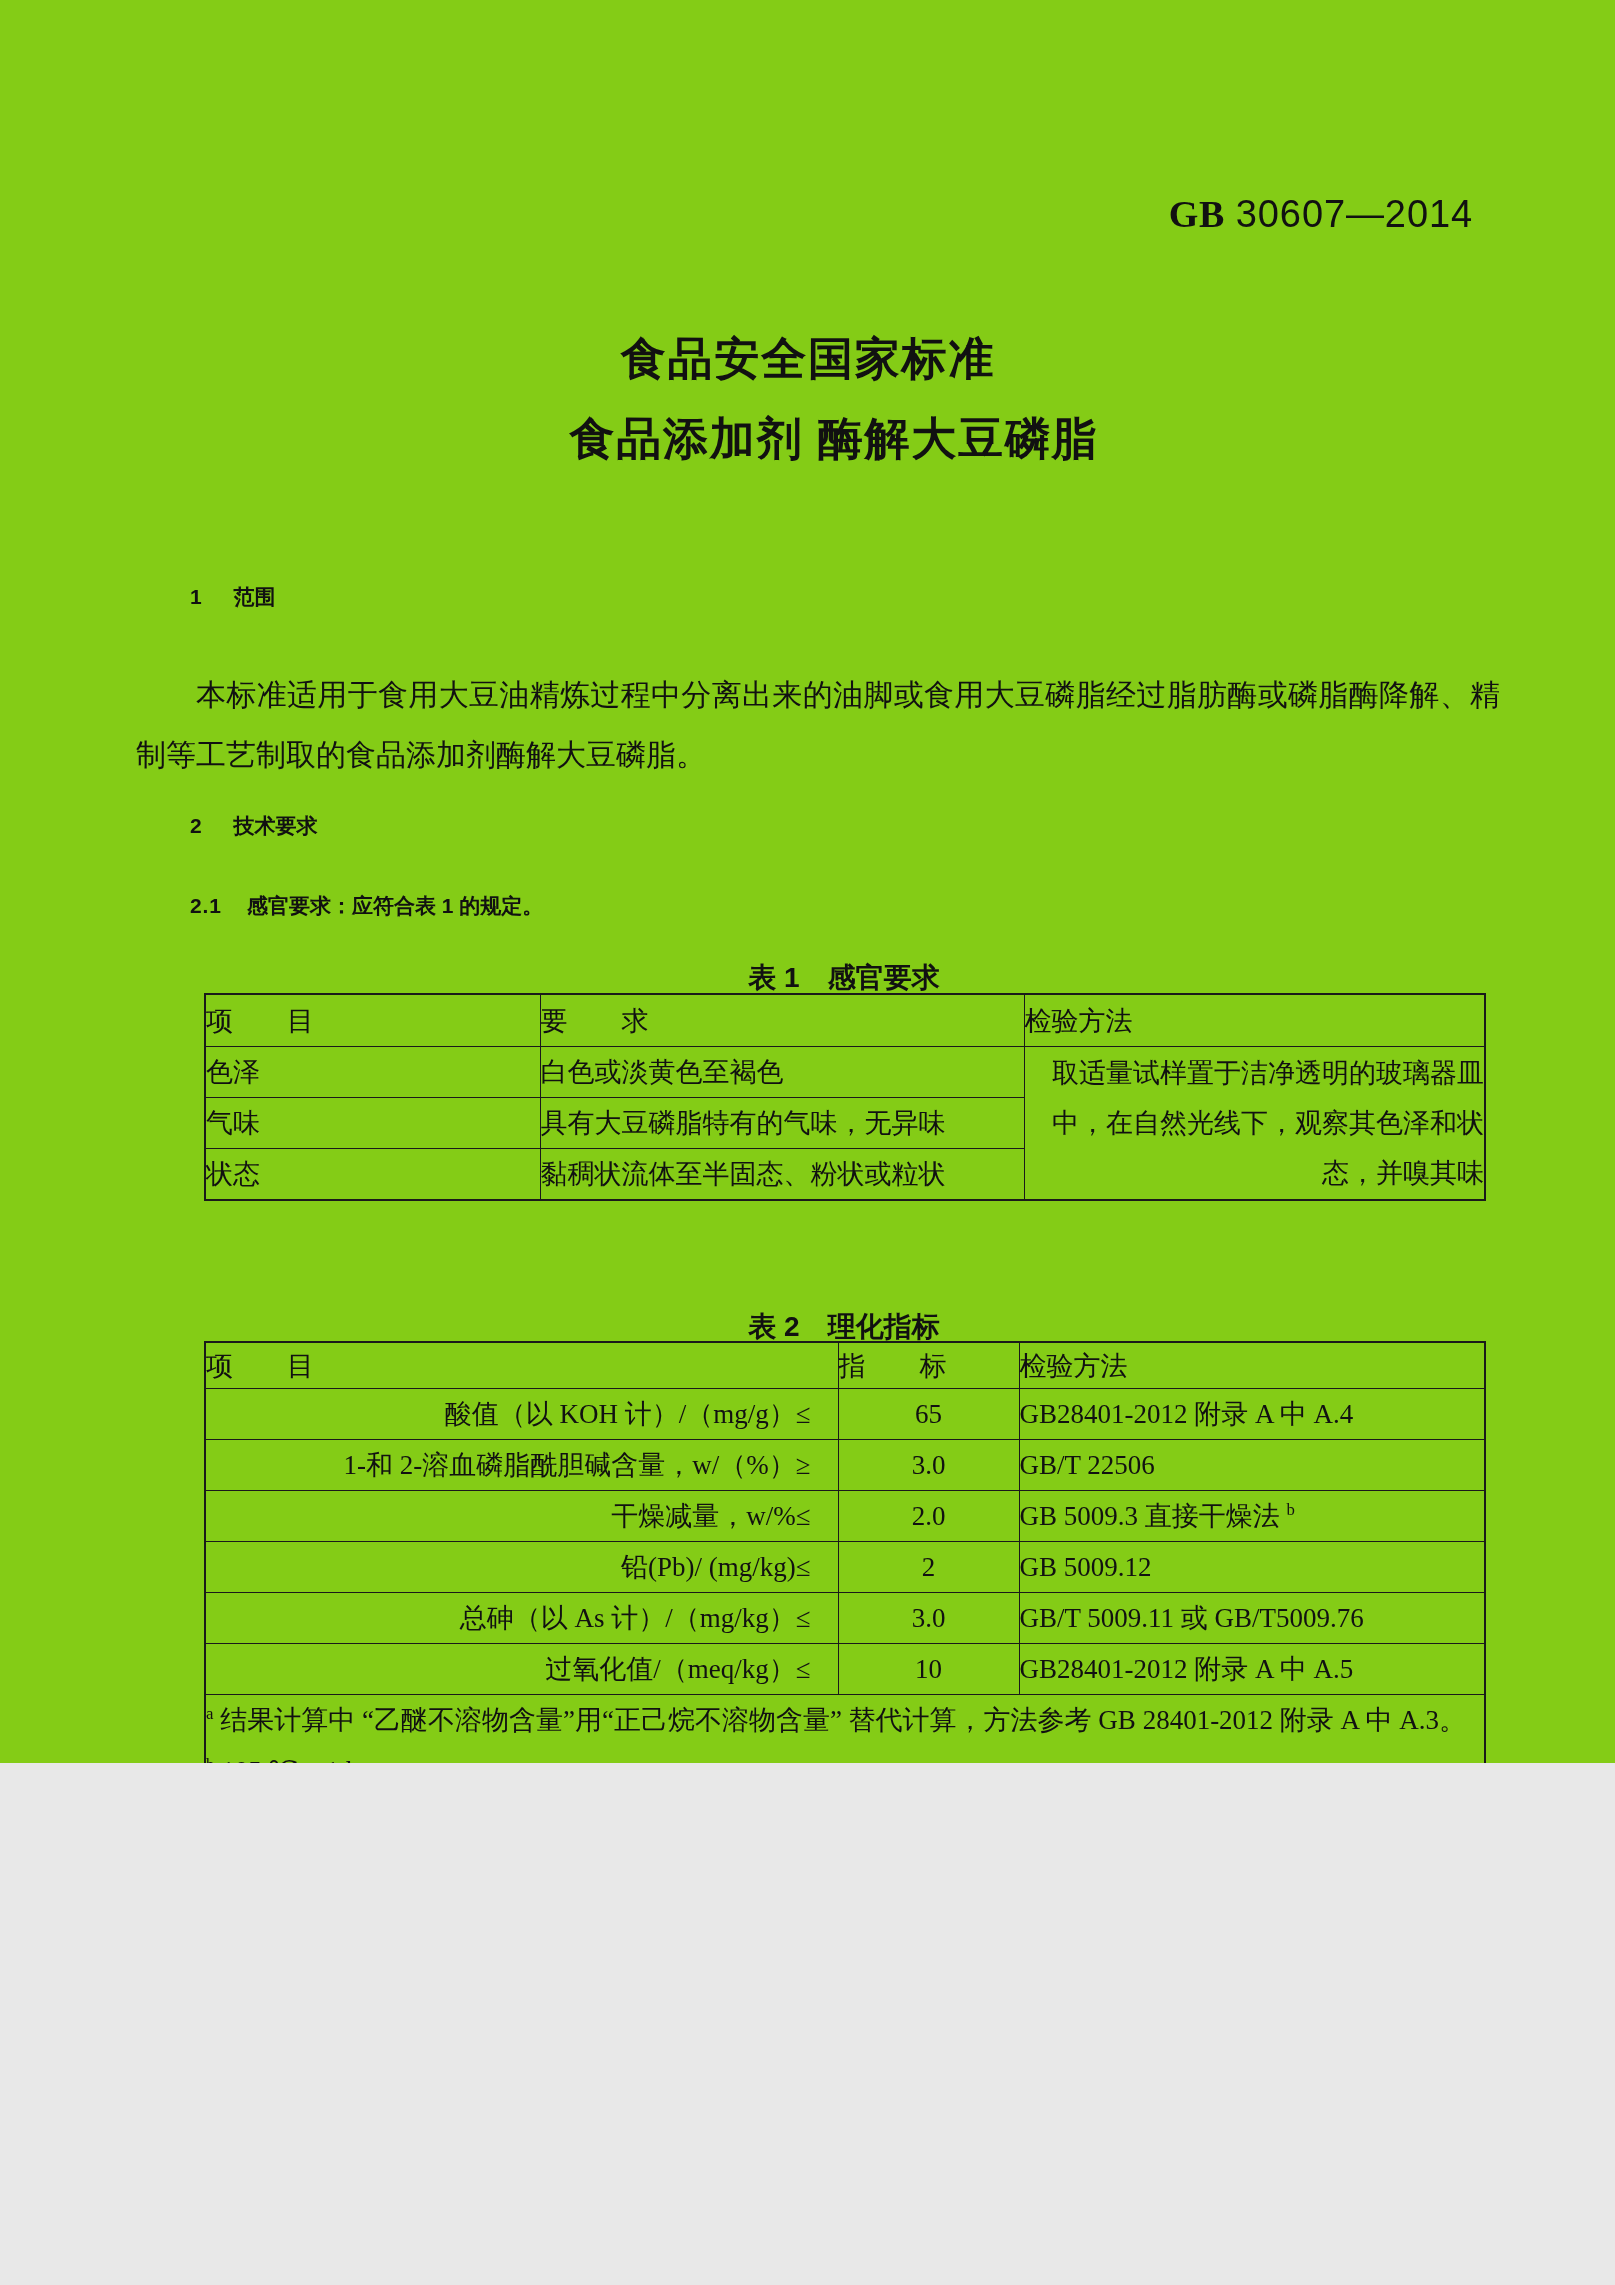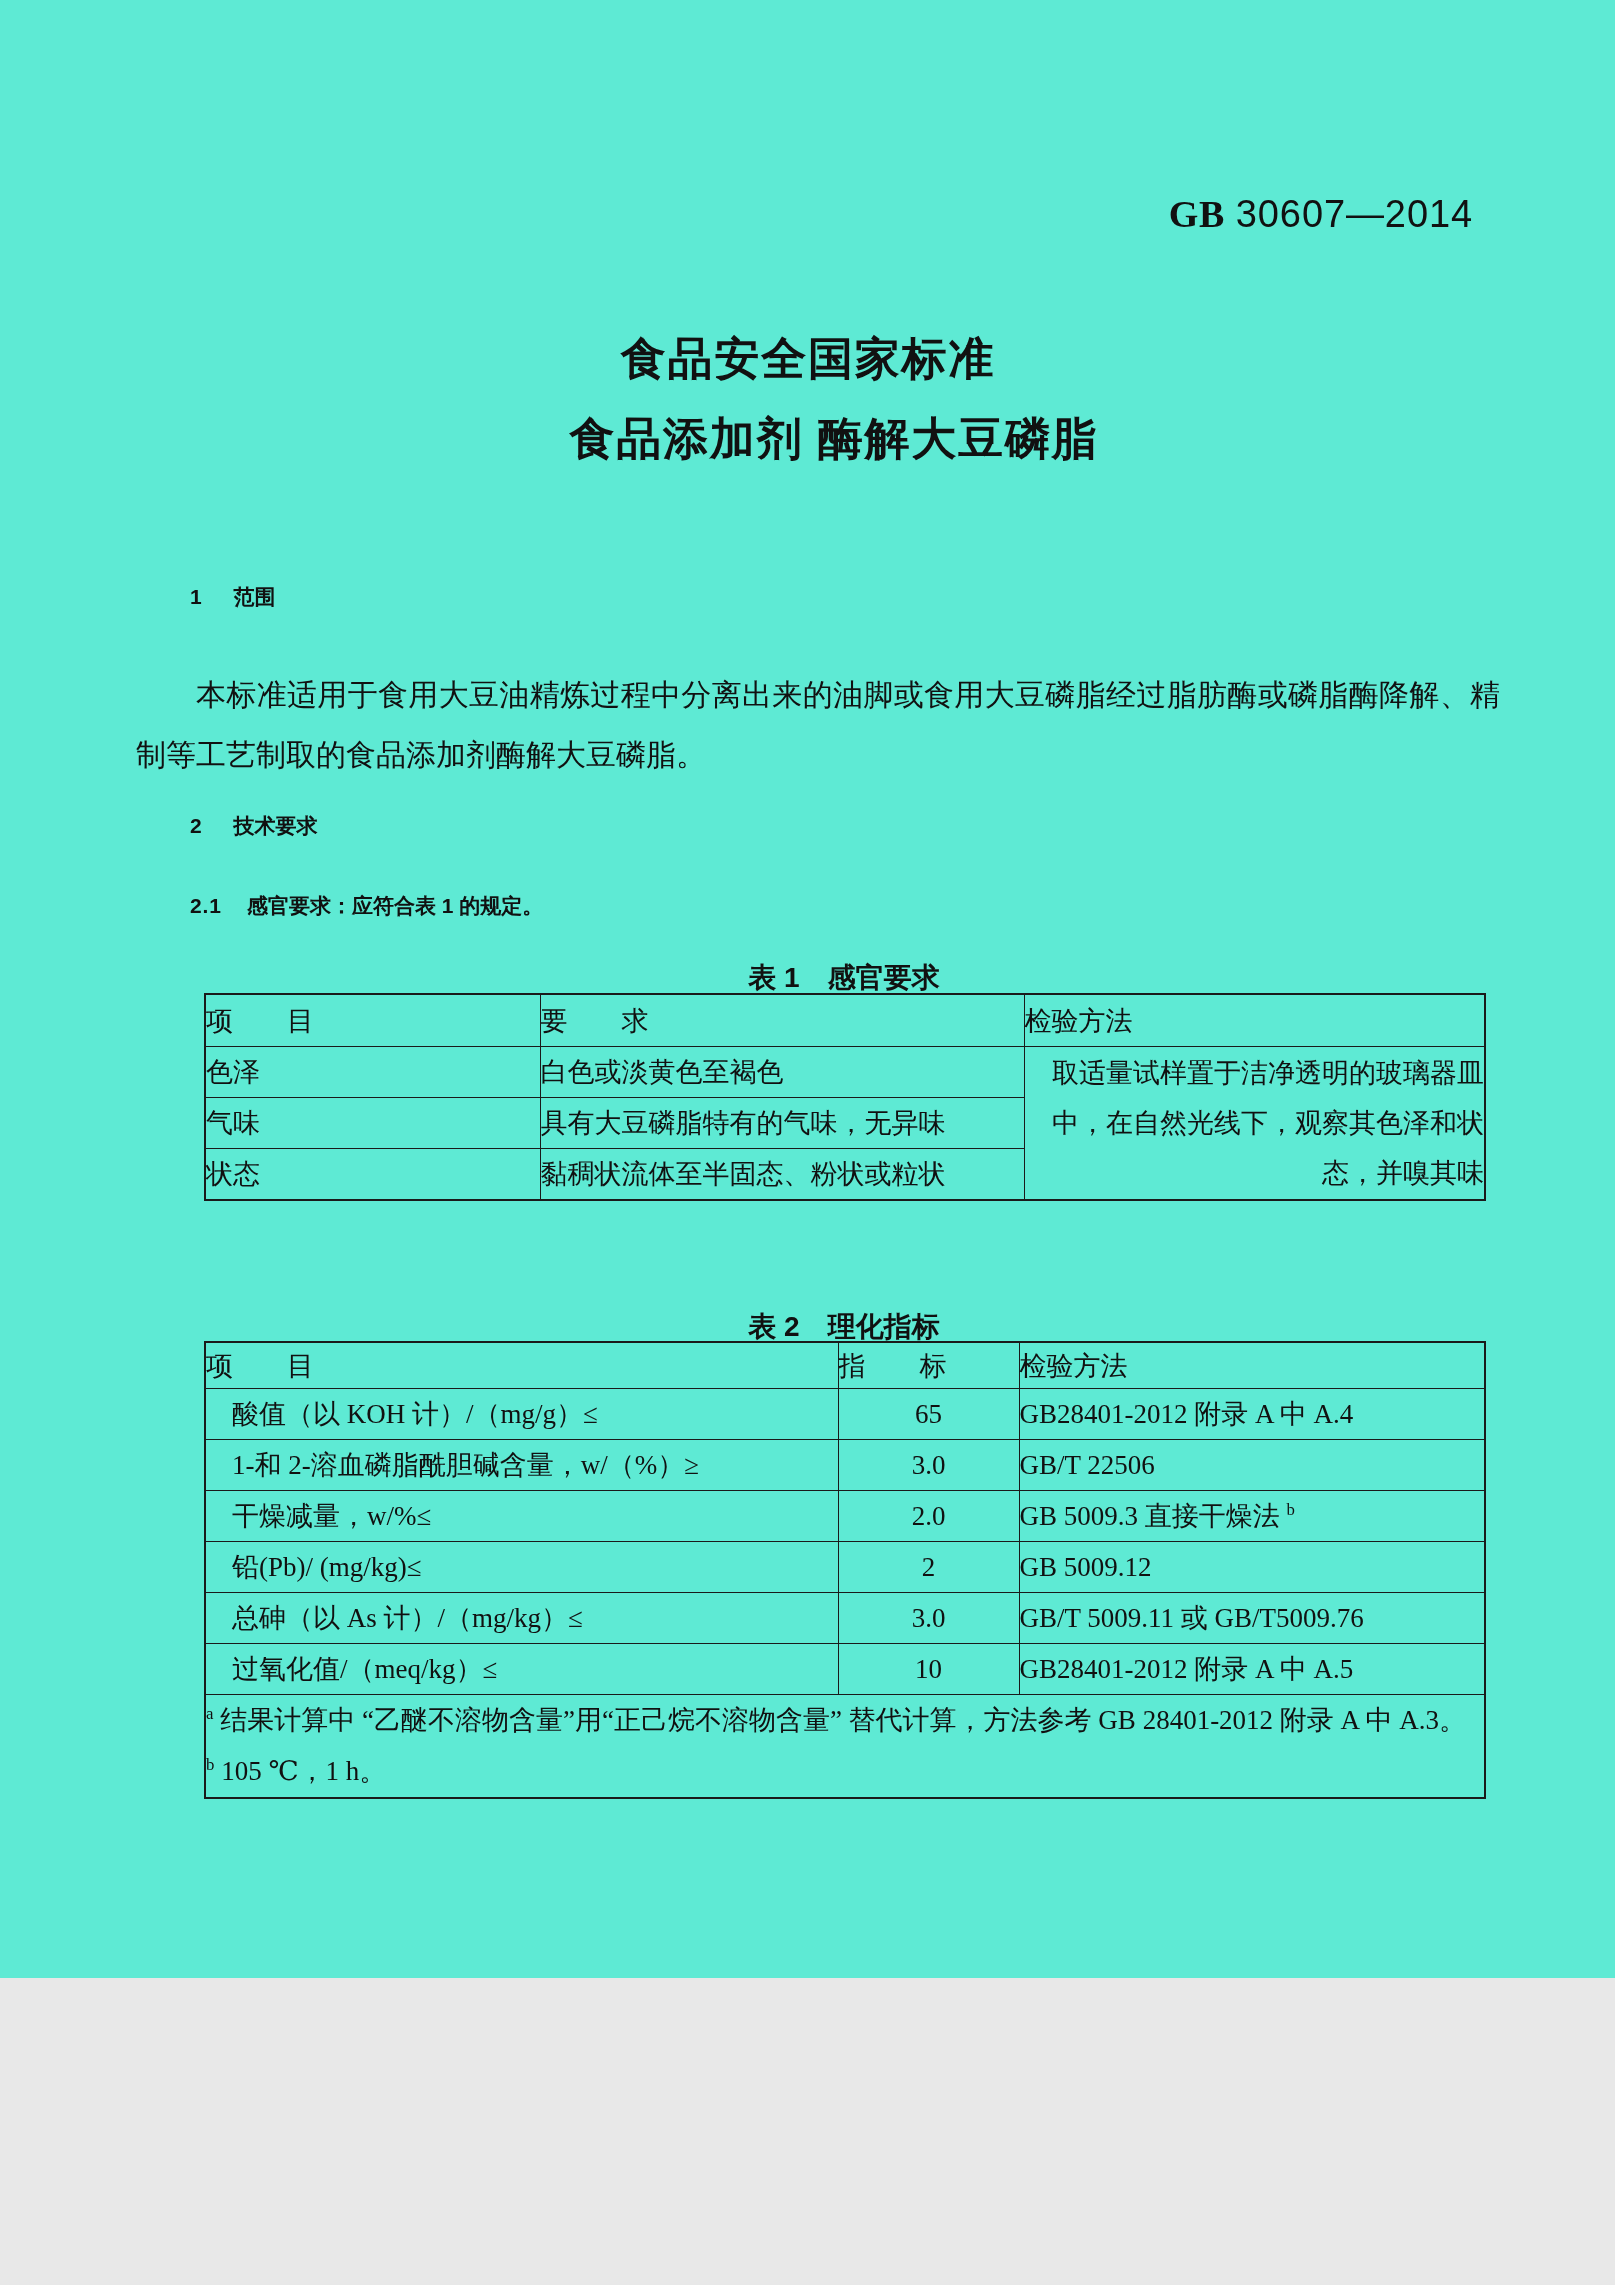--- a/index.html
+++ b/index.html
@@ -1,21 +1,21 @@
 <!DOCTYPE html>
 <html style="font-size:14.5px"><head>
 <meta charset="utf-8">
 <style>
   html,body{margin:0;padding:0;background:#e8e8e8;}
   .page{
     position:relative;
     width:1616px;
-    height:1978px;
+    height:1763px;
     margin:0 auto;
-    background:#5eead4;
+    background:#84cc16;
     color:#111111;
     font-family:"Liberation Serif","DejaVu Serif",serif;
     overflow:hidden;
   }
   
   .gb-number{
     position:absolute; top:192px; right:143px;
     font-size:38px; letter-spacing:0.9px; white-space:nowrap;
   }
   .gb-number .gb-prefix{font-weight:bold;}
@@ -70,22 +70,22 @@
   .std-table th{height:51px; text-align:left; white-space:pre;}
   .t1-row td{height:50px;}
   .t2-row td{height:50px;}
   .cell-item{text-align:left; padding-left:18px;}
   .t1-method-cell{
     text-align:right; vertical-align:middle;
     padding:5.4px 14.5px; line-height:50px;
   }
   .t2-item-cell{padding:0;}
   .t2-item-flex{
-    display:flex; justify-content:flex-start; align-items:center;
-    padding:0 27px 0 26px;
+    display:flex; justify-content:flex-end; align-items:center;
+    padding:0 27px 0 4px;
   }
   .t2-val-cell{text-align:center;}
   .t2-method-cell{text-align:left; padding-left:16.3px; white-space:nowrap;}
   sup{font-size:0.62em; line-height:0;}
   .footnote-cell{
     text-align:left; padding:14.5px 22px 11px 33px;
     line-height:51px; font-size:27px;
   }
   .footnote-line{white-space:pre-wrap;}
   

